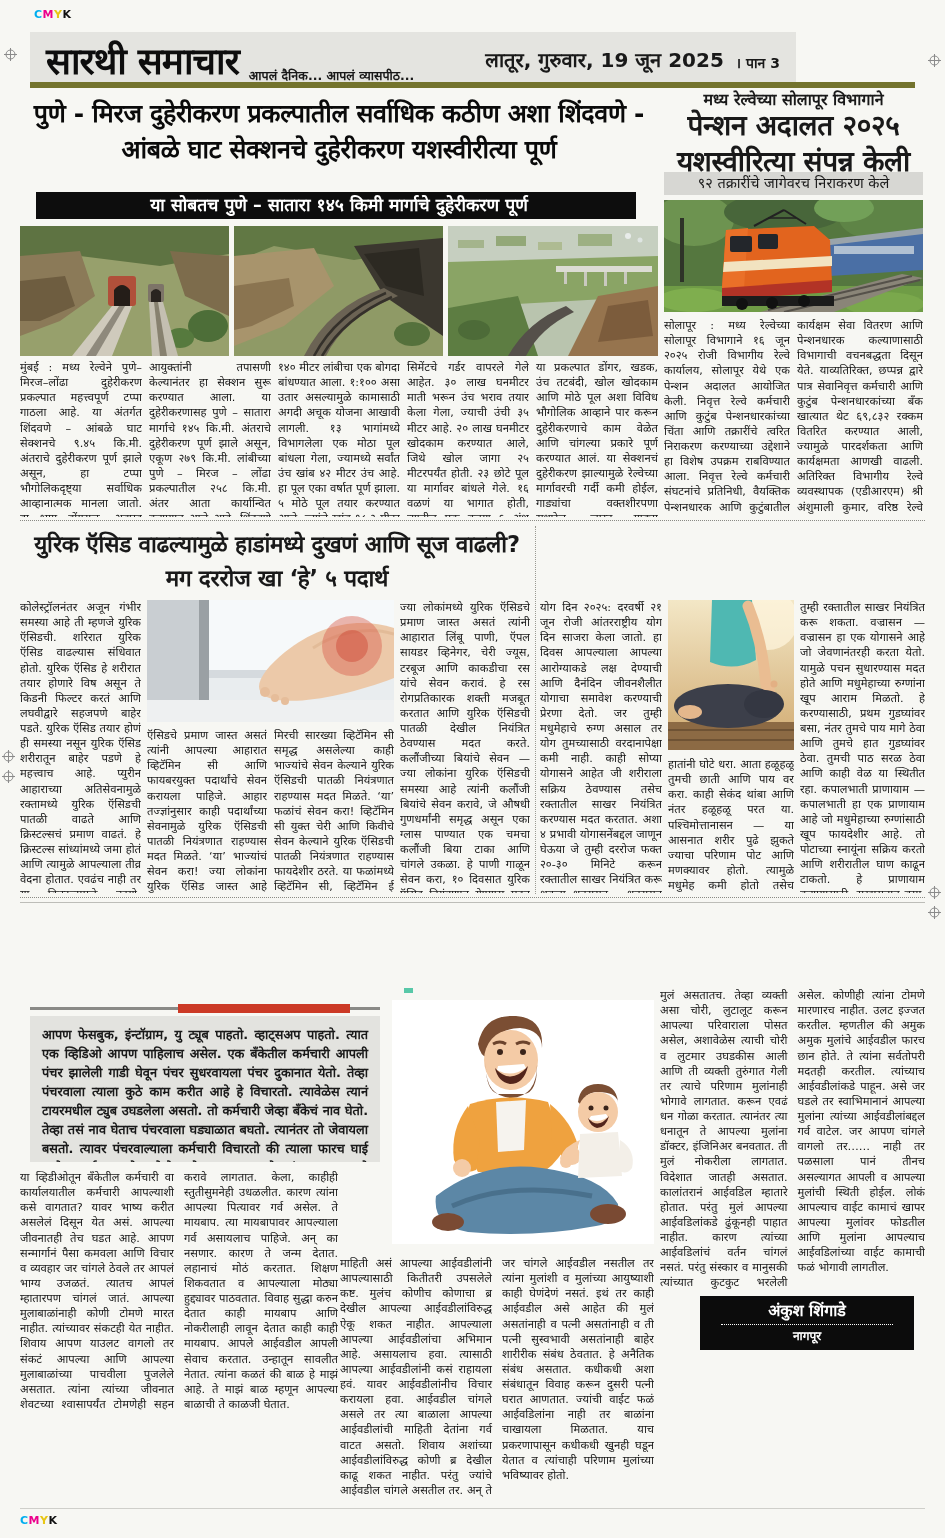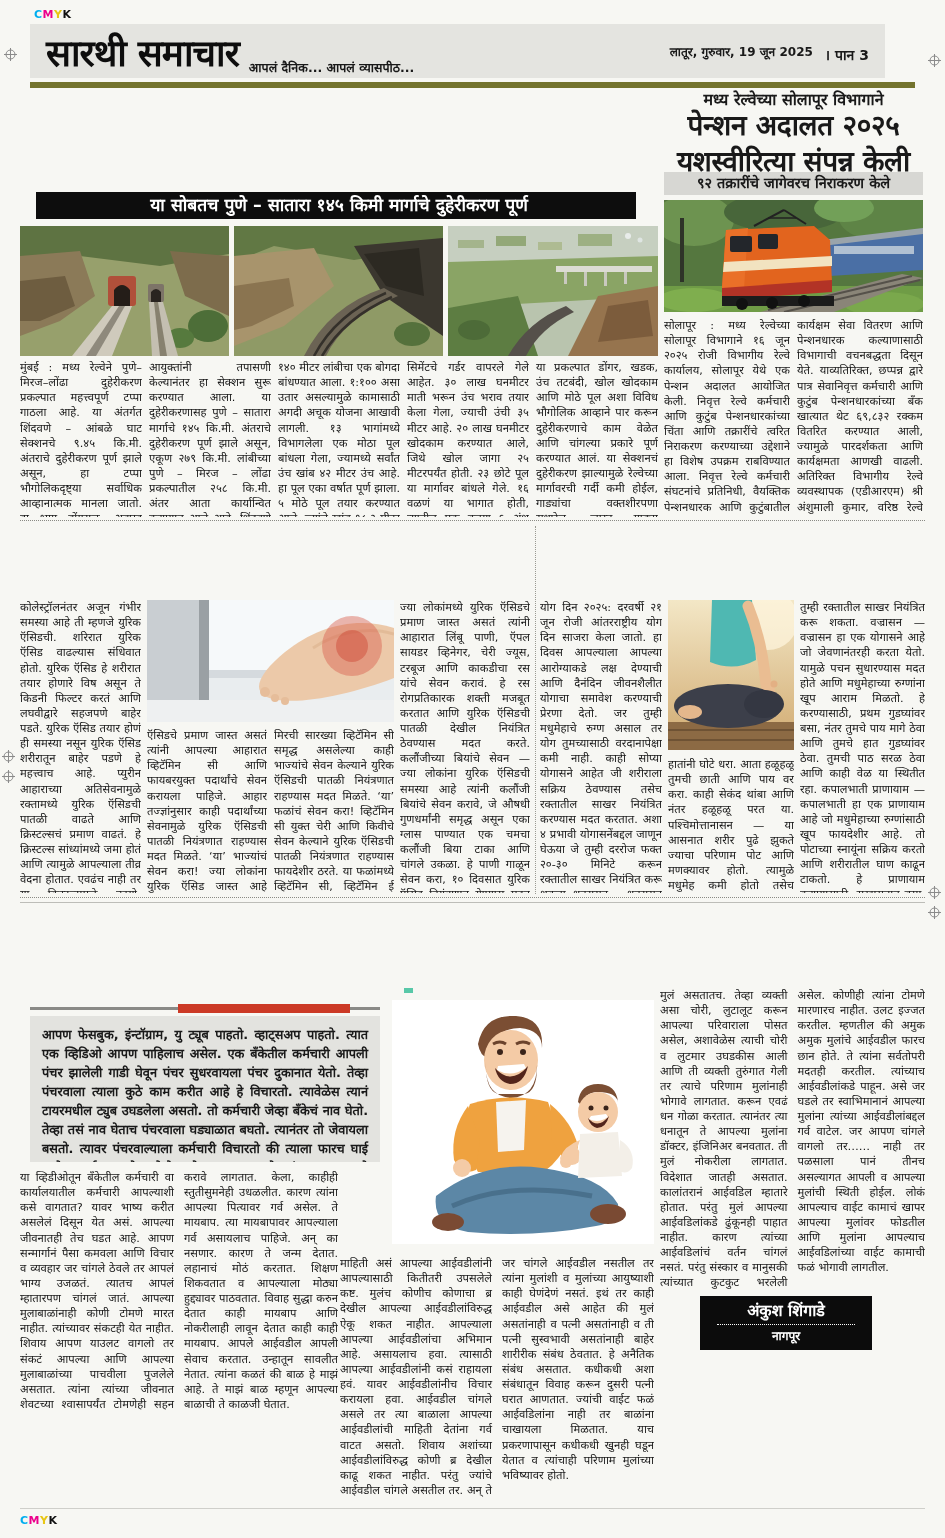--- a/index.html
+++ b/index.html
@@ -11,28 +11,28 @@
   .body-txt{font-size:11.3px;line-height:1.34;overflow:hidden;}
   .colflex{display:flex;gap:7px;}
   .colflex>div{flex:1;overflow:hidden;}
   .dotted-rule{border-top:1.5px dotted #8a8a84;}
   .vdot{border-left:1.5px dotted #9a9a92;}
   .cmyk{font-size:11px;font-weight:bold;letter-spacing:.5px;}
   .cmyk .c{color:#00aeef}.cmyk .m{color:#ec008c}.cmyk .y{color:#e8c614}.cmyk .k{color:#111}
   .headband{background:#e4e4e0;display:flex;align-items:center;padding:0 16px;}
   .masthead{font-size:37px;font-weight:900;letter-spacing:-1px;color:#0d0d0d;white-space:nowrap;}
   .tagline{font-size:12.5px;font-weight:bold;margin-left:10px;margin-top:32px;white-space:nowrap;}
-  .dateline{margin-left:auto;font-size:12px;font-weight:800;white-space:nowrap;}
+  .dateline{margin-left:auto;font-size:20px;font-weight:800;white-space:nowrap;}
   .pageno{font-size:14px;font-weight:700;margin-left:12px;white-space:nowrap;margin-top:6px;}
   .olive{background:#73732d;}
   .lead-head{font-size:25px;line-height:1.45;font-weight:800;text-align:center;letter-spacing:-.3px;color:#0a0a0a;}
   .black-bar{background:#0d0d0d;color:#fff;font-weight:700;font-size:17.5px;text-align:center;line-height:27px;padding-left:6px;}
   .kicker{font-size:16px;font-weight:800;text-align:center;}
   .pension-head{font-size:28px;line-height:1.3;font-weight:800;text-align:center;letter-spacing:-.3px;}
-  .gray-strip{background:#d7d7d3;font-size:14.5px;font-weight:700;text-align:center;line-height:23px;}
+  .gray-strip{background:#d7d7d3;font-size:14.5px;font-weight:400;text-align:center;line-height:23px;}
   .mid-head{font-size:22.5px;line-height:1.5;font-weight:800;text-align:center;letter-spacing:-.3px;}
   .opinion-band{background:#e8e8e4;}
   .opinion-head{font-size:52px;font-weight:900;text-align:center;line-height:90px;letter-spacing:-1px;}
   .intro-box{background:#e3e3df;padding:10px 12px;font-size:12.8px;font-weight:700;line-height:1.48;}
   .twocol{column-count:2;column-gap:10px;}
   .author-box{background:#0c0c0c;color:#fff;text-align:center;padding-top:5px;}
   .author-name{font-size:16px;font-weight:800;line-height:1.25;}
   .author-sep{border-top:1.5px dotted #fff;width:80%;margin:3px auto 2px;}
   .author-place{font-size:12px;font-weight:700;}
   .photo{display:block;}
@@ -70,28 +70,29 @@
     </svg>
   <svg class="abs" style="left:928px;top:906px" width="13" height="13">
       <circle cx="6.5" cy="6.5" r="4.5" fill="none" stroke="#8a8a8a"></circle>
       <line x1="0" y1="6.5" x2="13" y2="6.5" stroke="#8a8a8a"></line>
       <line x1="6.5" y1="0" x2="6.5" y2="13" stroke="#8a8a8a"></line>
     </svg>
 
   <div class="abs cmyk" style="left:34px;top:8px"><span class="c">C</span><span class="m">M</span><span class="y">Y</span><span class="k">K</span></div>
   <div class="abs cmyk" style="left:20px;top:1514px"><span class="c">C</span><span class="m">M</span><span class="y">Y</span><span class="k">K</span></div>
 
-  <div class="abs headband" style="left:30px;top:24px;width:855px;height:54px">
+  <div class="abs headband" style="left:30px;top:32px;width:766px;height:54px">
     <span class="masthead">सारथी समाचार</span>
     <span class="tagline">आपलं दैनिक... आपलं व्यासपीठ...</span>
     <span class="dateline">लातूर, गुरुवार, 19 जून 2025</span>
     <span class="pageno">। पान 3</span>
   </div>
   <div class="abs olive" style="left:30px;top:82px;width:885px;height:6px"></div>
 
+  <div class="abs lead-head" style="left:22px;top:96px;width:634px">पुणे - मिरज दुहेरीकरण प्रकल्पातील सर्वाधिक कठीण अशा शिंदवणे - आंबळे घाट सेक्शनचे दुहेरीकरण यशस्वीरीत्या पूर्ण</div>
   <div class="abs black-bar" style="left:36px;top:192px;width:600px;height:27px">या सोबतच पुणे – सातारा १४५ किमी मार्गाचे दुहेरीकरण पूर्ण</div>
 
   <svg class="abs photo" style="left:20px;top:226px" width="209" height="130" viewBox="0 0 209 130" preserveAspectRatio="none">
     <rect width="209" height="130" fill="#97a06c"></rect>
     <path d="M0,0 L209,0 L209,28 L140,40 L60,30 L0,42 Z" fill="#5e7342"></path>
     <polygon points="0,30 60,25 75,70 40,95 0,110" fill="#8b7a58"></polygon>
     <polygon points="0,55 45,50 55,80 20,95 0,95" fill="#6e5d40"></polygon>
     <polygon points="150,25 209,30 209,90 165,70" fill="#7d6c4c"></polygon>
     <ellipse cx="188" cy="100" rx="20" ry="16" fill="#4d6e38"></ellipse>
     <ellipse cx="160" cy="112" rx="14" ry="10" fill="#567a3e"></ellipse>
@@ -182,20 +183,21 @@
       <line x1="104" y1="18" x2="132" y2="18" stroke="#222" stroke-width="1.5"></line>
     </g>
   </svg>
   <div class="abs colflex body-txt just" style="left:664px;top:318px;width:259px;height:198px">
     <div>सोलापूर : मध्य रेल्वेच्या सोलापूर विभागाने १६ जून २०२५ रोजी विभागीय रेल्वे कार्यालय, सोलापूर येथे एक पेन्शन अदालत आयोजित केली. निवृत्त रेल्वे कर्मचारी आणि कुटुंब पेन्शनधारकांच्या चिंता आणि तक्रारींचे त्वरित निराकरण करण्याच्या उद्देशाने हा विशेष उपक्रम राबविण्यात आला. निवृत्त रेल्वे कर्मचारी संघटनांचे प्रतिनिधी, वैयक्तिक पेन्शनधारक आणि कुटुंबातील सदस्यांचा यात सक्रिय सहभाग होता. अदालत दरम्यान, निवृत्त कर्मचाऱ्यांकडून एकूण ११२ तक्रारी प्राप्त झाल्या. एक महत्त्वपूर्ण कामगिरी म्हणजे, ९२ तक्रारींचे जागेवरच निराकरण करण्यात आले, ज्यामुळे</div>
     <div>कार्यक्षम सेवा वितरण आणि पेन्शनधारक कल्याणासाठी विभागाची वचनबद्धता दिसून येते. याव्यतिरिक्त, छप्पन्न द्वारे पात्र सेवानिवृत्त कर्मचारी आणि कुटुंब पेन्शनधारकांच्या बँक खात्यात थेट ६९,८३२ रक्कम वितरित करण्यात आली, ज्यामुळे पारदर्शकता आणि कार्यक्षमता आणखी वाढली. अतिरिक्त विभागीय रेल्वे व्यवस्थापक (एडीआरएम) श्री अंशुमाली कुमार, वरिष्ठ रेल्वे अधिकारी आणि कर्मचारी यांनी तक्रार निवारण प्रक्रिया सुरळीतपणे सुनिश्चित करण्यासाठी सक्रियपणे काम केले, जे निवृत्त कर्मचारी आणि त्यांच्या कुटुंबांप्रती विभागाचे समर्पण प्रतिबिंबित करते.</div>
   </div>
 
   <div class="abs dotted-rule" style="left:20px;top:520px;width:905px"></div>
 
+  <div class="abs mid-head" style="left:24px;top:528px;width:506px">युरिक ऍसिड वाढल्यामुळे हाडांमध्ये दुखणं आणि सूज वाढली? मग दररोज खा ‘हे’ ५ पदार्थ</div>
   <div class="abs body-txt just" style="left:20px;top:600px;width:121px;height:293px">कोलेस्ट्रॉलनंतर अजून गंभीर समस्या आहे ती म्हणजे युरिक ऍसिडची. शरिरात युरिक ऍसिड वाढल्यास संधिवात होतो. युरिक ऍसिड हे शरीरात तयार होणारे विष असून ते किडनी फिल्टर करतं आणि लघवीद्वारे सहजपणे बाहेर पडते. युरिक ऍसिड तयार होणं ही समस्या नसून युरिक ऍसिड शरीरातून बाहेर पडणे हे महत्त्वाच आहे. प्युरीन आहाराच्या अतिसेवनामुळे रक्तामध्ये युरिक ऍसिडची पातळी वाढते आणि क्रिस्टल्सचं प्रमाण वाढतं. हे क्रिस्टल्स सांध्यांमध्ये जमा होतं आणि त्यामुळे आपल्याला तीव्र वेदना होतात. एवढंच नाही तर या क्रिस्टल्समुळे उठणे-बसणेही रुग्णांना कठीण होऊन बसतं. याच्या बोटात, पायाच्या तळव्यामध्ये आणि बासरांमध्ये ही वेदना अधिक तीव्र होते. एम्सचे माजी सल्लागार आणि शौल हार्ट सेंटरचे संस्थापक आणि संचालक डॉ. बिमल झाजर हे सांगतात की, ज्या लोकांना युरिक</div>
   <svg class="abs photo" style="left:147px;top:600px" width="247" height="122" viewBox="0 0 247 122" preserveAspectRatio="none">
     <rect width="247" height="122" fill="#e9edef"></rect>
     <rect x="0" y="0" width="52" height="122" fill="#c9ced2"></rect>
     <rect x="52" y="0" width="10" height="122" fill="#9aa0a4"></rect>
     <rect x="62" y="0" width="185" height="70" fill="#f6f9fa"></rect>
     <rect x="62" y="70" width="185" height="8" fill="#d5dade"></rect>
     <rect x="0" y="100" width="247" height="22" fill="#eef0f1"></rect>
     <path d="M247,28 C210,16 170,26 138,52 C116,70 104,88 118,96 C140,108 200,96 247,78 Z" fill="#ecc9a9"></path>
     <path d="M247,34 C220,26 190,32 166,48" stroke="#dcb28e" stroke-width="3" fill="none" opacity=".6"></path>
@@ -280,20 +282,20 @@
     <path d="M188,134 L226,132 L230,176 L186,178 Z" fill="#f3efe8"></path>
     <path d="M188,140 Q172,146 168,158 Q170,168 180,164" fill="#f4cba6"></path>
     <path d="M228,140 Q244,150 240,168 Q234,176 226,170" fill="#f3efe8"></path>
     <circle cx="174" cy="162" r="6" fill="#f4cba6"></circle>
   </svg>
 
   <div class="abs twocol body-txt just" style="left:20px;top:1170px;width:318px;height:340px">या व्हिडीओतून बँकेतील कर्मचारी वा कार्यालयातील कर्मचारी आपल्याशी कसे वागतात? यावर भाष्य करीत असलेलं दिसून येत असं. आपल्या जीवनातही तेच घडत आहे. आपण सन्मार्गानं पैसा कमवला आणि विचार व व्यवहार जर चांगले ठेवले तर आपलं भाग्य उजळतं. त्यातच आपलं म्हातारपण चांगलं जातं. आपल्या मुलाबाळांनाही कोणी टोमणे मारत नाहीत. त्यांच्यावर संकटही येत नाहीत. शिवाय आपण याउलट वागलो तर संकटं आपल्या आणि आपल्या मुलाबाळांच्या पाचवीला पुजलेले असतात. त्यांना त्यांच्या जीवनात शेवटच्या श्वासापर्यंत टोमणेही सहन करावे लागतात. केला, काहीही स्तुतीसुमनेही उधळलीत. कारण त्यांना आपल्या पित्यावर गर्व असेल. ते मायबाप. त्या मायबापावर आपल्याला गर्व असायलाच पाहिजे. अन् का नसणार. कारण ते जन्म देतात. लहानाचं मोठं करतात. शिक्षण शिकवतात व आपल्याला मोठ्या हुद्द्यावर पाठवतात. विवाह सुद्धा करुन देतात काही मायबाप आणि नोकरीलाही लावून देतात काही काही मायबाप. आपले आईवडील आपली सेवाच करतात. उन्हातून सावलीत नेतात. त्यांना कळतं की बाळ हे माझं आहे. ते माझं बाळ म्हणून आपल्या बाळाची ते काळजी घेतात.</div>
   <div class="abs twocol body-txt just" style="left:340px;top:1256px;width:314px;height:254px">माहिती असं आपल्या आईवडीलांनी आपल्यासाठी कितीतरी उपसलेले कष्ट. मुलंच कोणीच कोणाचा ब्र देखील आपल्या आईवडीलांविरुद्ध ऐकू शकत नाहीत. आपल्याला आपल्या आईवडीलांचा अभिमान आहे. असायलाच हवा. त्यासाठी आपल्या आईवडीलांनी कसं राहायला हवं. यावर आईवडीलांनीच विचार करायला हवा. आईवडील चांगले असले तर त्या बाळाला आपल्या आईवडीलांची माहिती देतांना गर्व वाटत असतो. शिवाय अशांच्या आईवडीलांविरुद्ध कोणी ब्र देखील काढू शकत नाहीत. परंतु ज्यांचे आईवडील चांगले असतील तर. अन् ते जर चांगले आईवडील नसतील तर त्यांना मुलांशी व मुलांच्या आयुष्याशी काही घेणंदेणं नसतं. इथं तर काही आईवडील असे आहेत की मुलं असतांनाही व पत्नी असतांनाही व ती पत्नी सुस्वभावी असतांनाही बाहेर शारीरीक संबंध ठेवतात. हे अनैतिक संबंध असतात. कधीकधी अशा संबंधातून विवाह करून दुसरी पत्नी घरात आणतात. ज्यांची वाईट फळं आईवडिलांना नाही तर बाळांना चाखायला मिळतात. याच प्रकरणापासून कधीकधी खुनही घडून येतात व त्यांचाही परिणाम मुलांच्या भविष्यावर होतो.</div>
   <div class="abs twocol body-txt just" style="left:660px;top:988px;width:265px;height:522px">मुलं असतातच. तेव्हा व्यक्ती असा चोरी, लुटालूट करून आपल्या परिवाराला पोसत असेल, अशावेळेस त्याची चोरी व लुटमार उघडकीस आली आणि ती व्यक्ती तुरुंगात गेली तर त्याचे परिणाम मुलांनाही भोगावे लागतात. करून एवढं धन गोळा करतात. त्यानंतर त्या धनातून ते आपल्या मुलांना डॉक्टर, इंजिनिअर बनवतात. ती मुलं नोकरीला लागतात. विदेशात जातही असतात. कालांतरानं आईवडिल म्हातारे होतात. परंतु मुलं आपल्या आईवडिलांकडे ढुंकूनही पाहात नाहीत. कारण त्यांच्या आईवडिलांचं वर्तन चांगलं नसतं. परंतु संस्कार व मानुसकी त्यांच्यात कुटकुट भरलेली असेल. कोणीही त्यांना टोमणे मारणारच नाहीत. उलट इज्जत करतील. म्हणतील की अमुक अमुक मुलांचे आईवडील फारच छान होते. ते त्यांना सर्वतोपरी मदतही करतील. त्यांच्याच आईवडीलांकडे पाहून. असे जर घडले तर स्वाभिमानानं आपल्या मुलांना त्यांच्या आईवडीलांबद्दल गर्व वाटेल. जर आपण चांगले वागलो तर…… नाही तर पळसाला पानं तीनच असल्यागत आपली व आपल्या मुलांची स्थिती होईल. लोकं आपल्याच वाईट कामाचं खापर आपल्या मुलांवर फोडतील आणि मुलांना आपल्याच आईवडिलांच्या वाईट कामाची फळं भोगावी लागतील.</div>
 
-  <div class="abs author-box" style="left:700px;top:1296px;width:172px;height:54px">
+  <div class="abs author-box" style="left:700px;top:1296px;width:214px;height:54px">
     <div class="author-name">अंकुश शिंगाडे</div>
     <div class="author-sep"></div>
     <div class="author-place">नागपूर</div>
   </div>
 
   <div class="abs" style="left:20px;top:1508px;width:905px;border-top:1px solid #cfcfca"></div>
 </div>
 
 </body></html>

